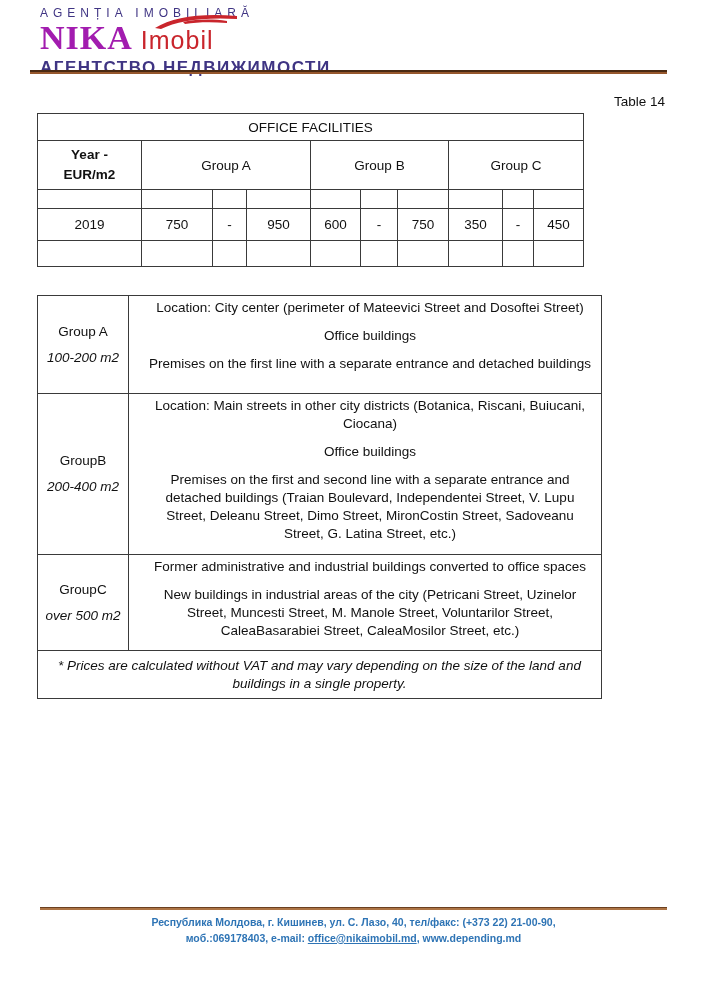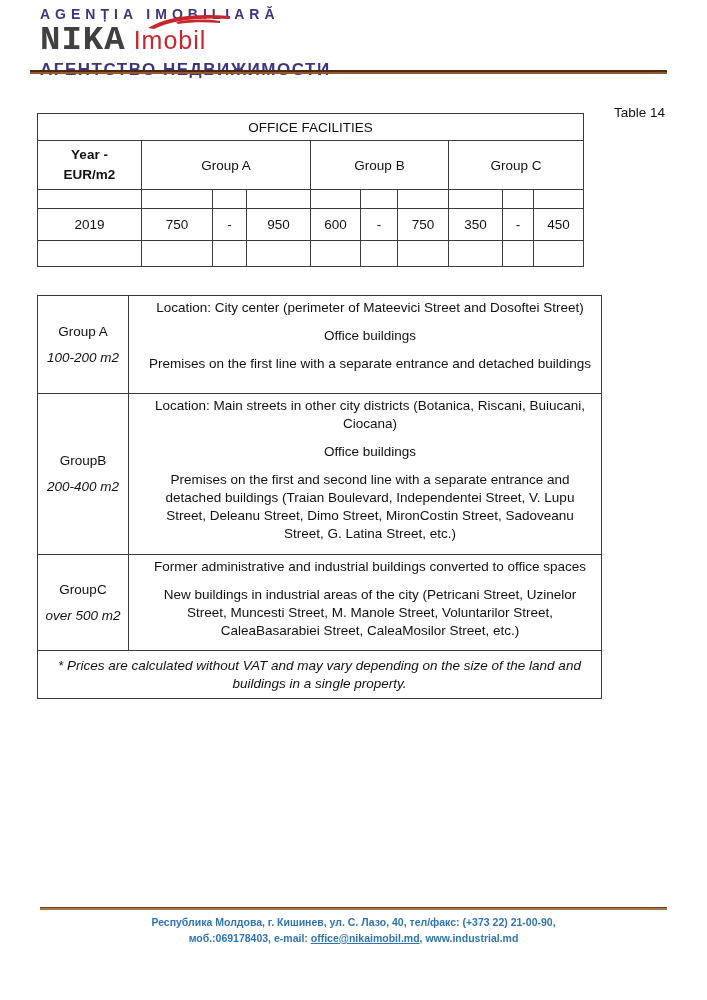--- a/index.html
+++ b/index.html
@@ -9,44 +9,44 @@
     margin: 0 auto;
     background: #ffffff;
     font-family: "Liberation Sans", sans-serif;
     color: #111;
     overflow: hidden;
   }
 
   
   .logo { position:absolute; left:40px; top:6px; }
   .logo-top {
-    font-size:14px; font-weight:bold; letter-spacing:5px;
+    font-size:12px; font-weight:normal; letter-spacing:5px;
     color:#3f3483; white-space:nowrap;
   }
   .logo-main { display:flex; align-items:baseline; margin-top:1px; }
   .logo-name {
-    font-family:Liberation Mono, monospace;
-    font-size:34px; font-weight:bold; color:#404040;
+    font-family:Liberation Serif, serif;
+    font-size:34px; font-weight:bold; color:#a21caf;
     letter-spacing:1px; line-height:1;
   }
   .logo-imobil { position:relative; margin-left:8px; }
   .logo-imobil .word {
     font-size:25px; color:#c9252c; letter-spacing:1px; line-height:1;
   }
   .logo-swoosh { position:absolute; left:12px; top:-15px; }
   .logo-bottom {
     font-size:17px; font-weight:bold; letter-spacing:1.5px;
     color:#3f3483; margin-top:3px; white-space:nowrap;
   }
   .rule-top {
     position:absolute; left:30px; top:70px; width:637px; height:4px;
     background:#96572c; border-top:2px solid #4a2a12; box-sizing:border-box;
   }
   .table-label {
-    position:absolute; top:105px; right:42px;
+    position:absolute; top:94px; right:42px;
     font-size:13.5px; color:#111;
   }
 
   
   table { border-collapse:collapse; table-layout:fixed; }
   td { border:1px solid #3a3a3a; font-size:13.5px; text-align:center; vertical-align:middle; padding:1px 3px; box-sizing:border-box; }
   .price-table { position:absolute; left:37px; top:113px; width:546px; }
   .price-table .t-title td { height:27px; }
   .price-table .t-head td { height:49px; }
   .price-table .t-blank1 td { height:19px; }
@@ -211,16 +211,16 @@
       <td colspan="2">
         <p>* Prices are calculated without VAT and may vary depending on the size of the land and buildings in a single property.</p>
       </td>
     </tr>
   </tbody>
     </table>
 
   <div class="rule-bottom"></div>
   <div class="footer-text">
     <div>Республика Молдова, г. Кишинев, ул. С. Лазо, 40, тел/факс: (+373 22) 21-00-90,</div>
-    <div><span>моб.:069178403, e-mail: </span><span class="email">office@nikaimobil.md</span><span>, www.industrial.md</span></div>
+    <div><span>моб.:069178403, e-mail: </span><span class="email">office@nikaimobil.md</span><span>, www.depending.md</span></div>
   </div>
 
 </div>
 
 </body></html>

